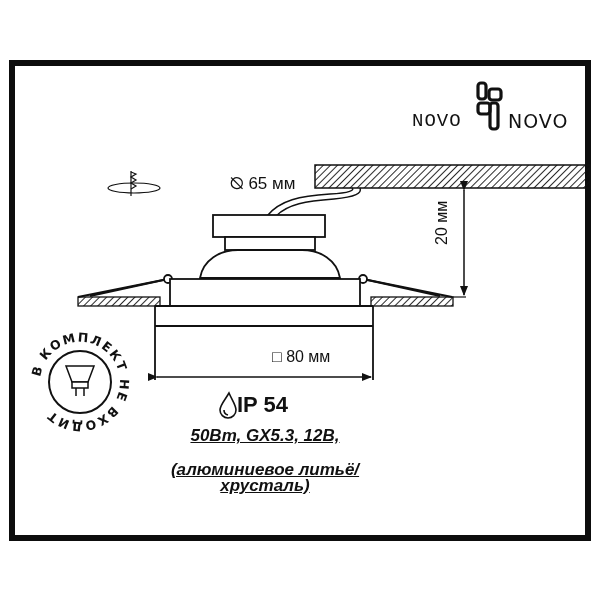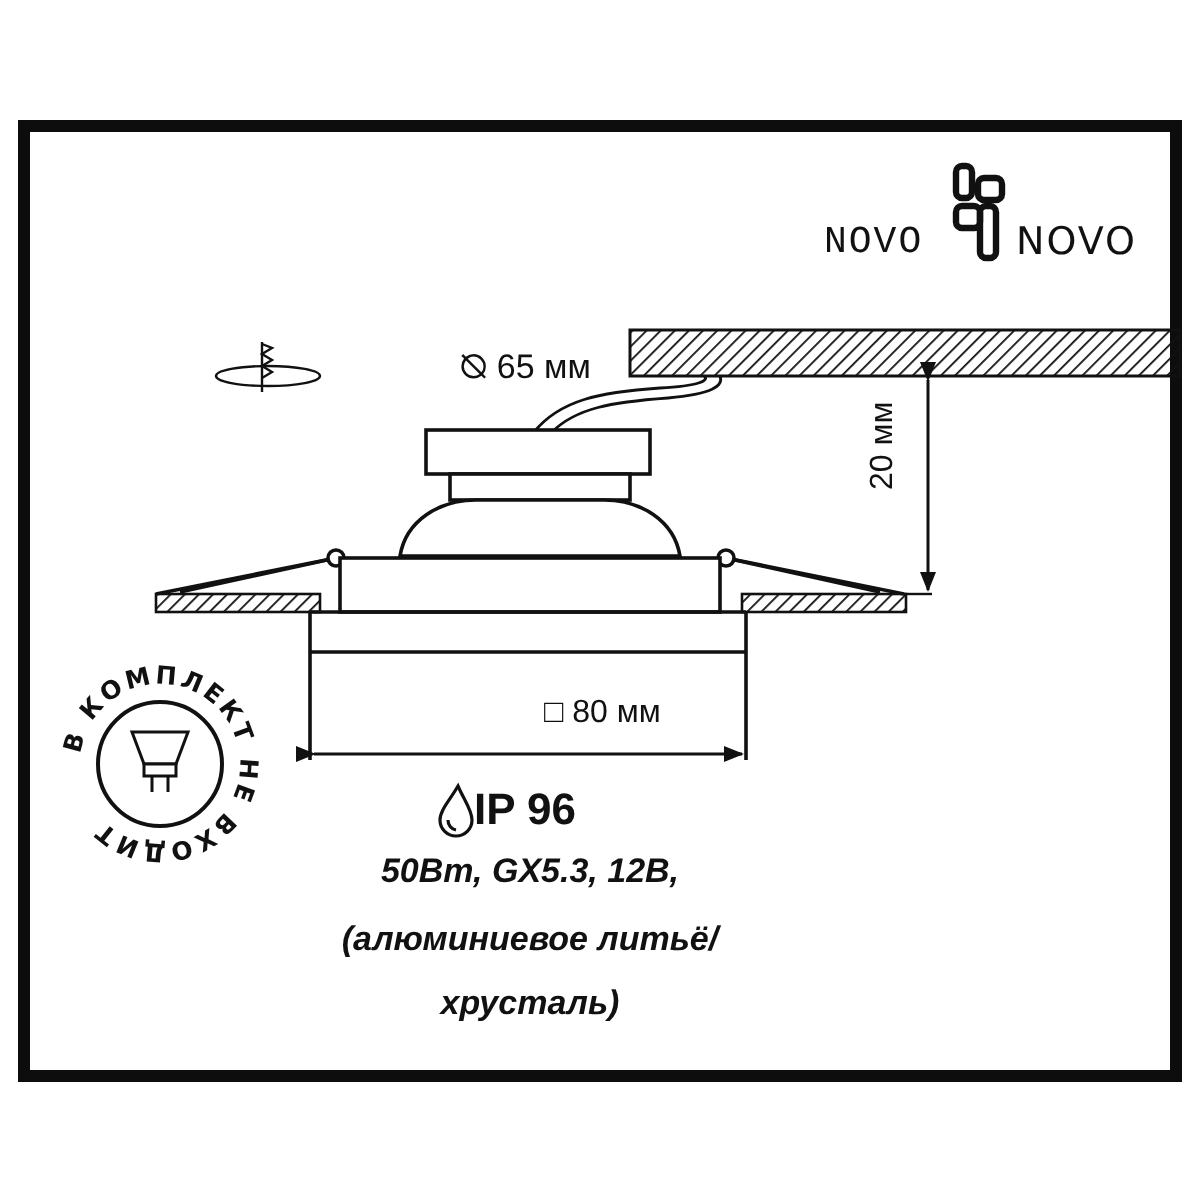--- a/index.html
+++ b/index.html
@@ -7,24 +7,24 @@
   .frame { position: absolute; left: 9px; top: 60px; width: 570px; height: 469px; border: 6px solid #0d0d0d; background: #fff; }
   svg.diagram { position: absolute; left: 0; top: 0; width: 600px; height: 600px; }
   .logo { position: absolute; left: 412px; top: 110px; font-family: "DejaVu Sans", sans-serif; font-size: 19px; letter-spacing: 1px; color: #111; font-weight: normal; }
   .logo .left { position: absolute; left: 0; top: 0; font-family: Liberation Mono, monospace; }
   .logo .right { position: absolute; left: 96px; top: 0; }
   .txt { position: absolute; color: #111; white-space: nowrap; }
   .hole-dim { left: 198px; top: 174px; font-size: 17px; margin-left: 32px; }
   .width-dim { left: 246px; top: 348px; font-size: 16px; padding-left: 26px; }
   .depth-dim { left: 433px; top: 245px; font-size: 16px; transform: rotate(-90deg); transform-origin: left top; }
   .ip { left: 237px; top: 392px; font-size: 22px; font-weight: bold; }
-  .spec { font-size: 17px; font-weight: bold; font-style: italic; text-align: center; width: 300px; left: 115px; }
+  .spec { font-size: 17px; font-weight: bold; font-style: italic; text-align: center; width: 300px; left: 115px; text-decoration: underline; }
   .spec1 { top: 426px; }
   .spec2 { top: 460px; }
-  .spec3 { top: 476px; margin-top: 16px; }
+  .spec3 { top: 476px; }
 </style>
 </head>
 <body>
 
 <div class="frame"></div>
 
 <svg class="diagram" viewBox="0 0 600 600">
   <defs>
     <pattern id="hatch" patternUnits="userSpaceOnUse" width="5" height="5" patternTransform="rotate(45)">
       <line x1="0" y1="0" x2="0" y2="5" stroke="#111" stroke-width="1.8"></line>
@@ -111,17 +111,17 @@
   <span>65 мм</span>
 </div>
 
 <div class="txt width-dim">
   <span>□</span>
   <span>80 мм</span>
 </div>
 
 <div class="txt depth-dim">20 мм</div>
 
-<div class="txt ip">IP 96</div>
+<div class="txt ip">IP 54</div>
 
 <div class="txt spec spec1">50Вт, GX5.3, 12В,</div>
 <div class="txt spec spec2">(алюминиевое литьё/</div>
 <div class="txt spec spec3">хрусталь)</div>
 
 </body></html>

